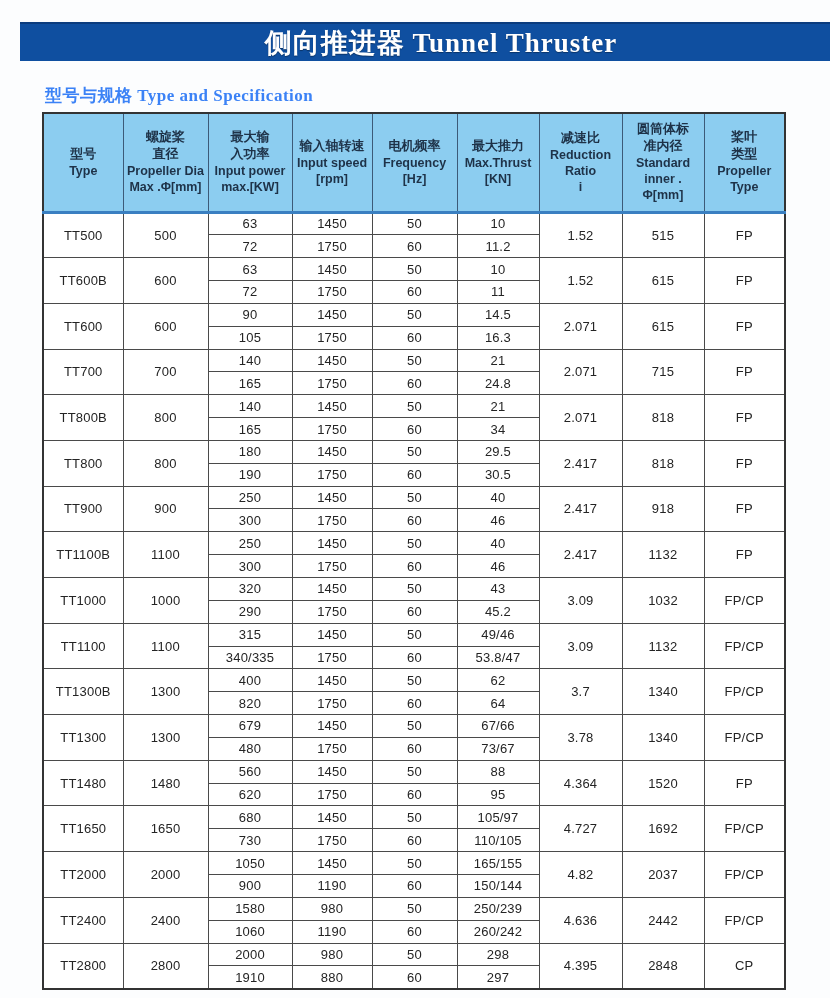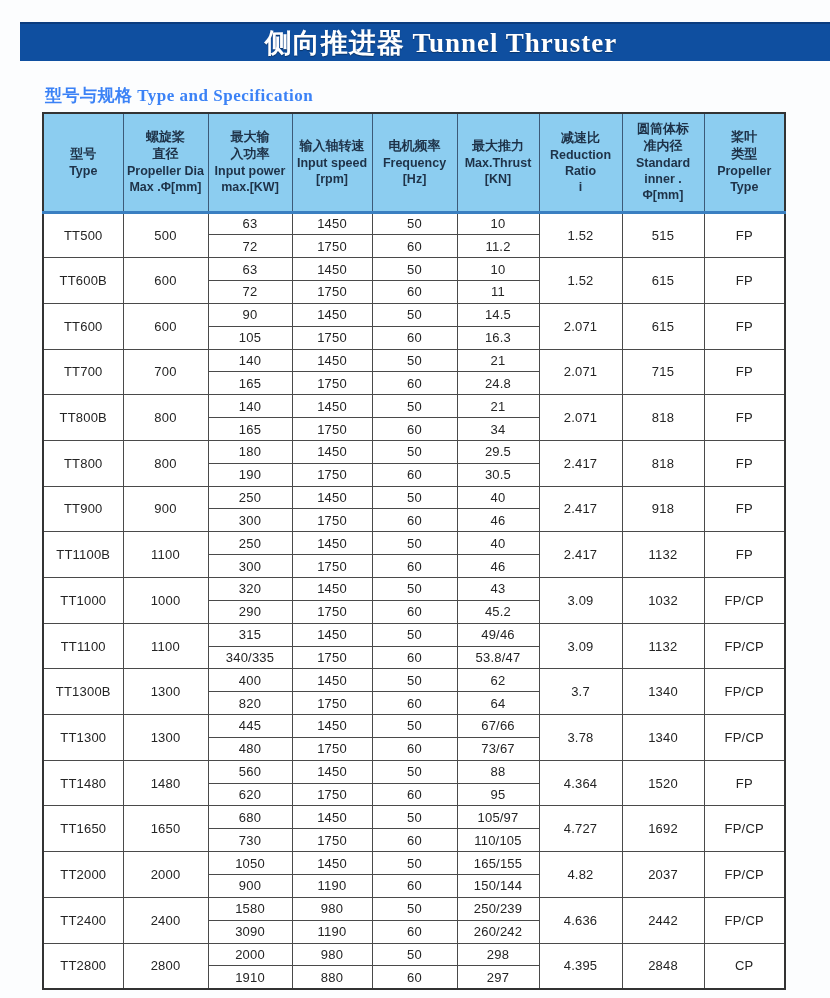--- a/index.html
+++ b/index.html
@@ -324,21 +324,21 @@
         </tr>
         <tr>
           <td>820</td>
           <td>1750</td>
           <td>60</td>
           <td>64</td>
         </tr>
         <tr>
           <td rowspan="2">TT1300</td>
           <td rowspan="2">1300</td>
-          <td>445</td>
+          <td>679</td>
           <td>1450</td>
           <td>50</td>
           <td>67/66</td>
           <td rowspan="2">3.78</td>
           <td rowspan="2">1340</td>
           <td rowspan="2">FP/CP</td>
         </tr>
         <tr>
           <td>480</td>
           <td>1750</td>
@@ -401,21 +401,21 @@
           <td rowspan="2">2400</td>
           <td>1580</td>
           <td>980</td>
           <td>50</td>
           <td>250/239</td>
           <td rowspan="2">4.636</td>
           <td rowspan="2">2442</td>
           <td rowspan="2">FP/CP</td>
         </tr>
         <tr>
-          <td>3090</td>
+          <td>1060</td>
           <td>1190</td>
           <td>60</td>
           <td>260/242</td>
         </tr>
         <tr>
           <td rowspan="2">TT2800</td>
           <td rowspan="2">2800</td>
           <td>2000</td>
           <td>980</td>
           <td>50</td>

